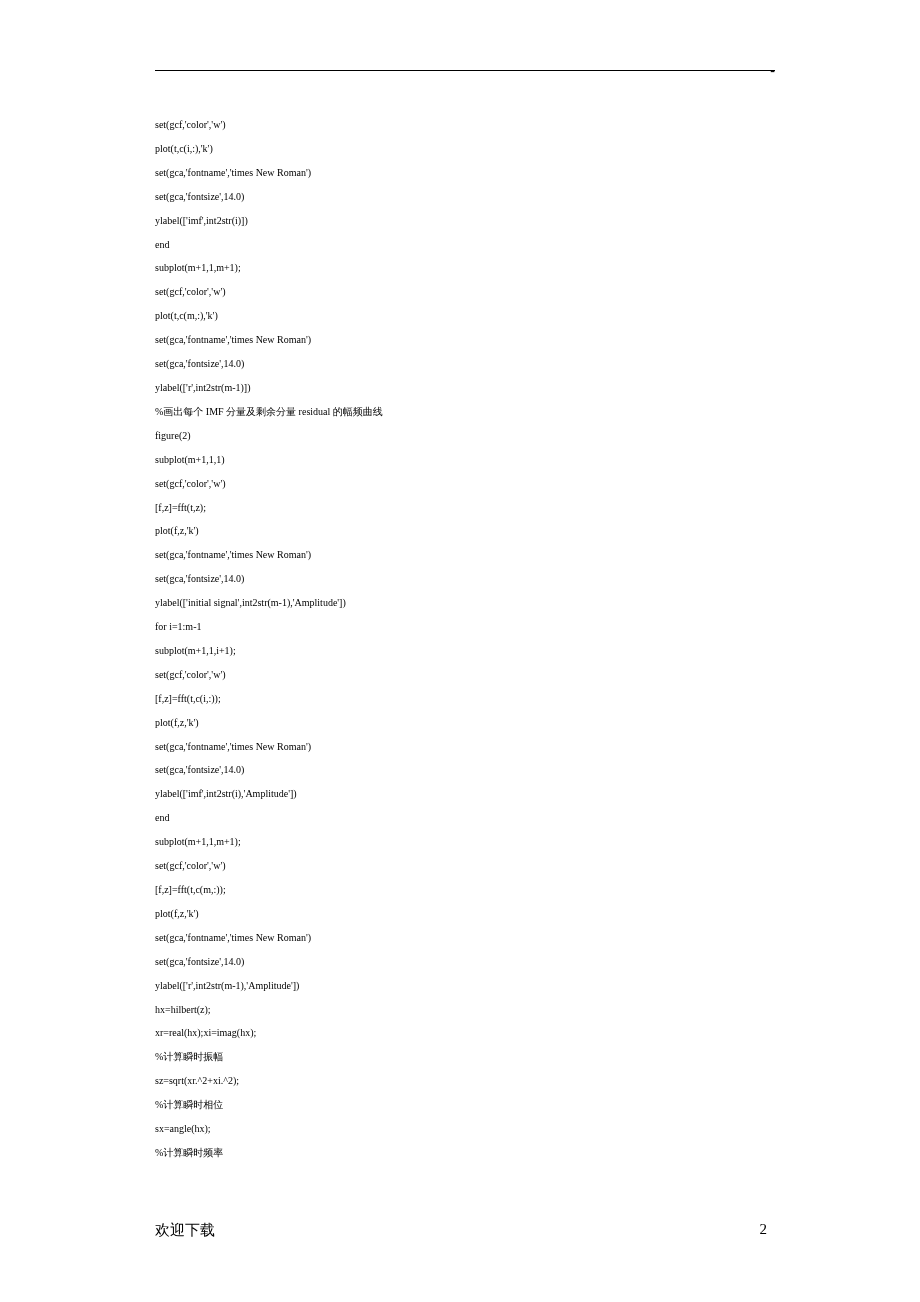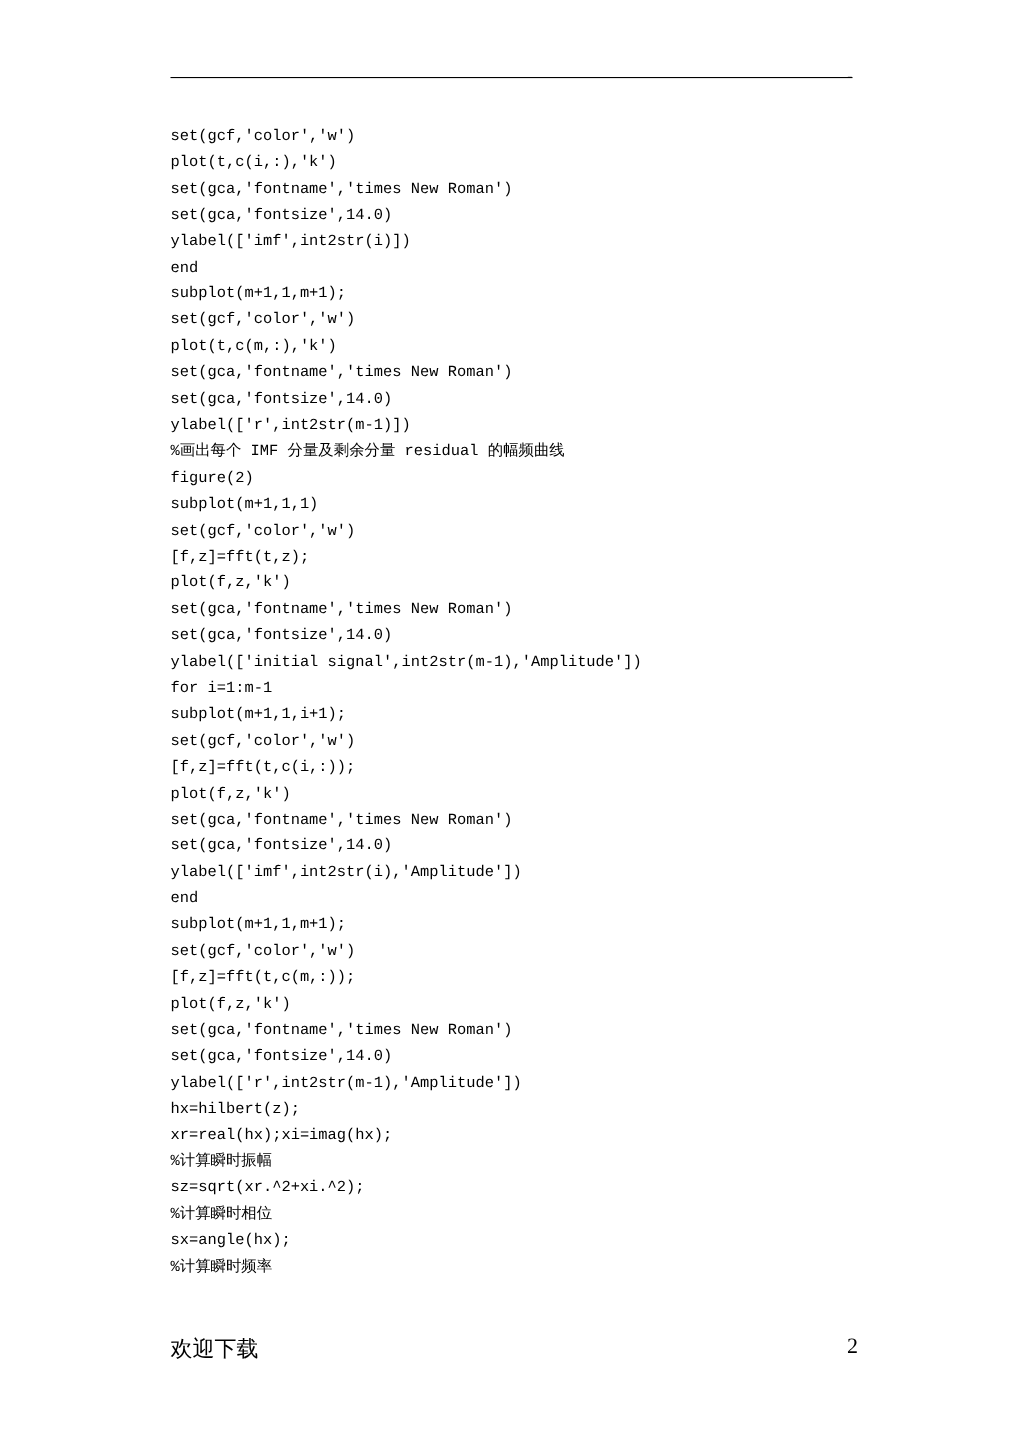--- a/index.html
+++ b/index.html
@@ -21,31 +21,31 @@
   top: 63px;
   right: 145px;
   font-size: 14px;
 }
 .rule {
   border: none;
   border-top: 1.5px solid #000;
   margin: 0 0 42px 0;
 }
 .code {
-  font-size: 14px;
+  font-size: 10px;
   line-height: 23.9px;
   white-space: pre;
-  font-family: Liberation Mono, monospace;
+  font-family: Liberation Serif, serif;
 }
 .footer {
   position: absolute;
   bottom: 62px;
   left: 155px;
-  right: 140px;
-  font-size: 20px;
+  right: 153px;
+  font-size: 15px;
   display: flex;
   justify-content: space-between;
 }
 </style>
 </head>
 <body>
 
 <div class="page">
   <span class="dash">-</span>
   <hr class="rule">

